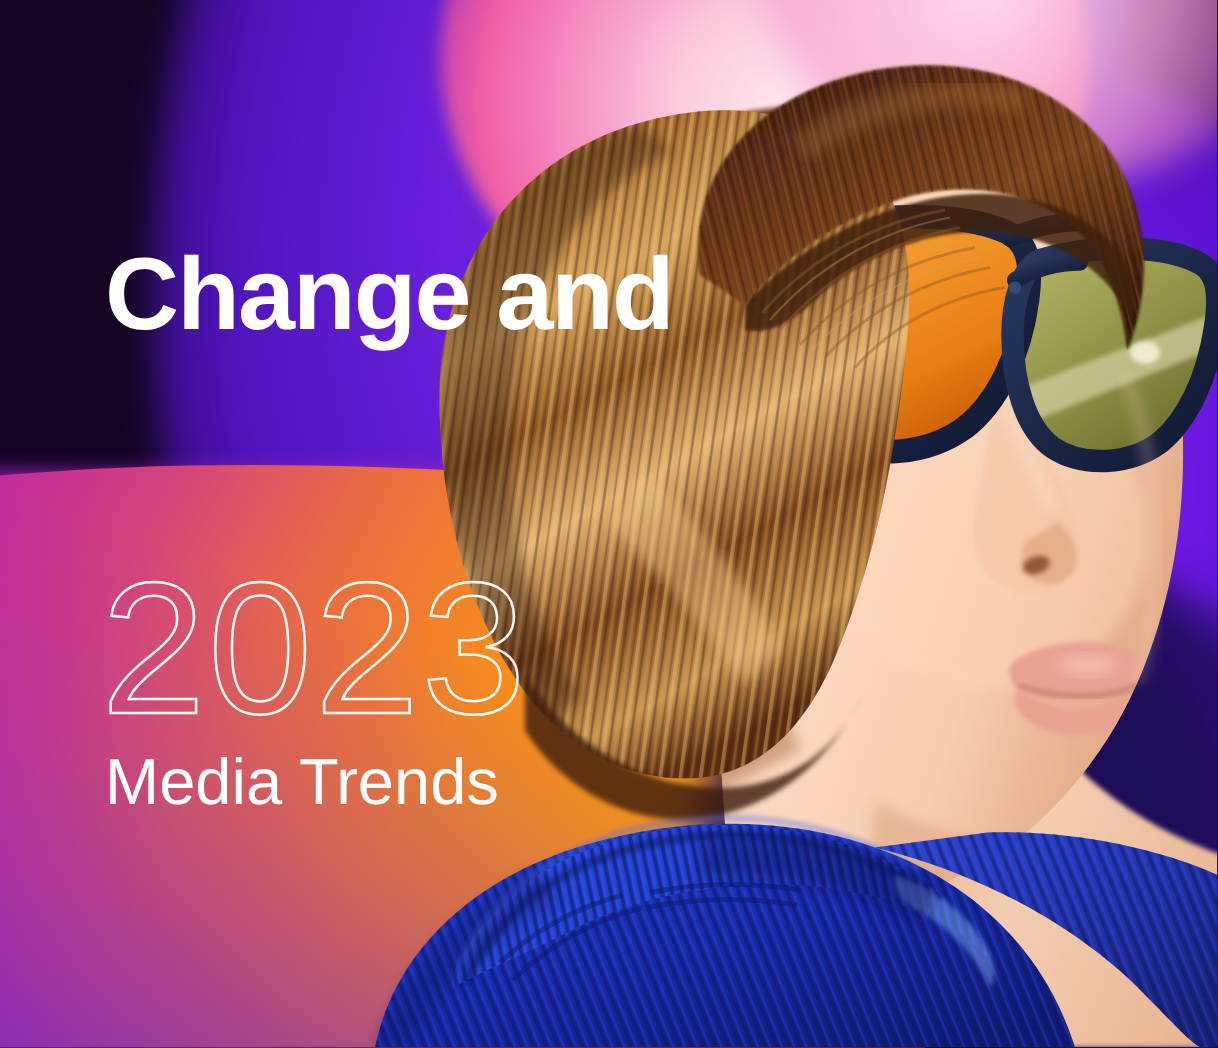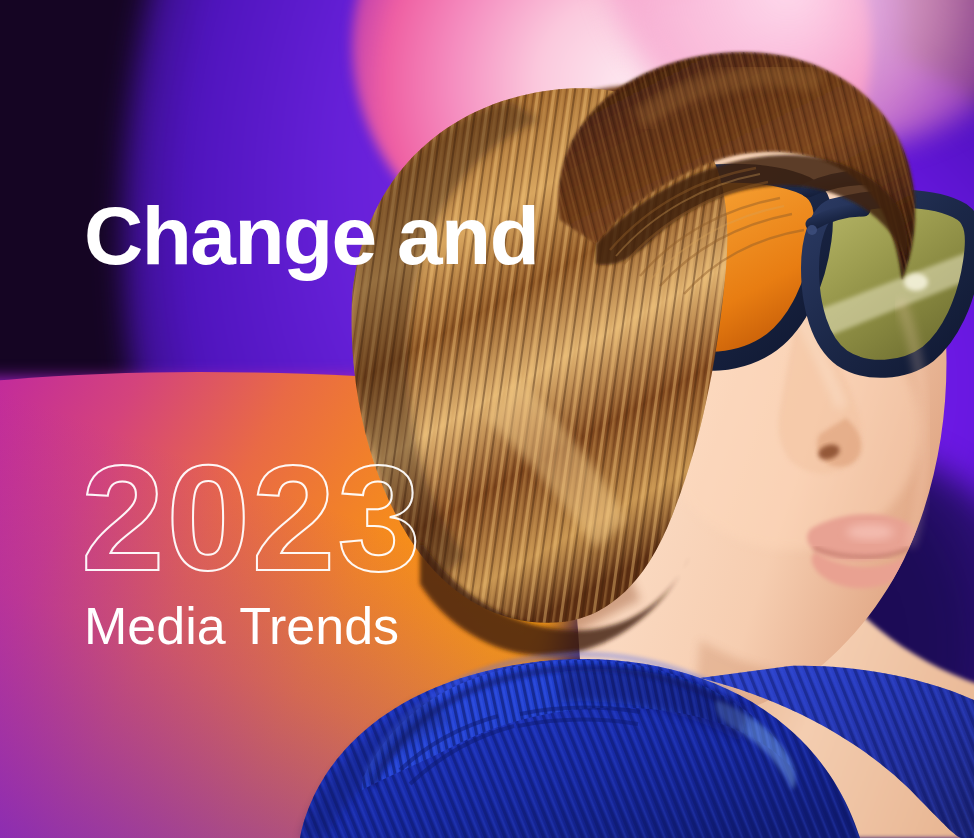--- a/index.html
+++ b/index.html
@@ -220,21 +220,21 @@
   }
   .headline .line-1 { display: block; }
   .headline .line-2 { display: block; }
 
   .year {
     position: absolute;
     left: -3px;
     top: 443px;
     font-size: 150px;
     line-height: 150px;
-    font-weight: 700;
+    font-weight: 400;
     letter-spacing: 2px;
     color: transparent;
     -webkit-text-stroke: 2px rgba(255,255,255,0.95);
     text-stroke: 2px rgba(255,255,255,0.95);
     white-space: nowrap;
     text-align: right;
   }
 
   .subtitle {
     position: absolute;

